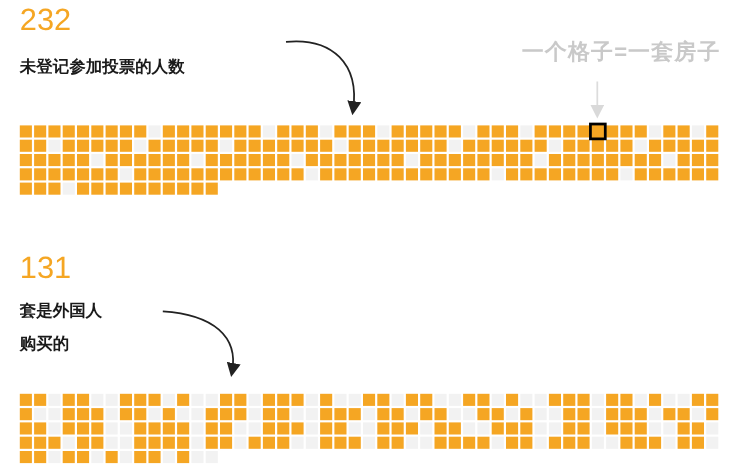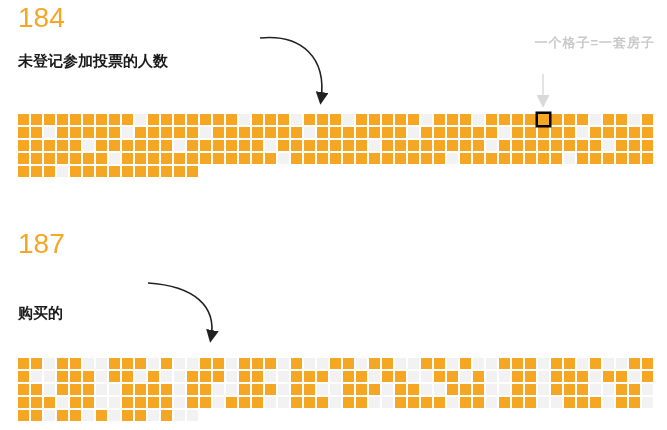--- a/index.html
+++ b/index.html
@@ -33,21 +33,21 @@
   .mid-label   { top: 197px; }
   .stat2-label1 { top: 274px; }
   .stat2-label2 { top: 304px; }
   .legend {
     position: absolute;
     right: 12px;
     top: 34px;
     text-align: right;
   }
   .legend-zh {
-    font-size: 13px;
+    font-size: 20px;
     font-weight: 700;
     color: #c9c9c9;
     letter-spacing: 1px;
   }
   .legend-en {
     font-size: 11px;
     color: #d5d5d5;
     margin-top: 3px;
   }
   .waffle {
@@ -72,21 +72,21 @@
     left: 0; top: 0;
     width: 667px; height: 430px;
     pointer-events: none;
   }
 </style>
 </head>
 <body>
 
 <div class="canvas">
 
-  <div class="stat-value stat1-value">184</div>
+  <div class="stat-value stat1-value">232</div>
   <div class="zh-label stat1-label">未登记参加投票的人数</div>
 
   <div class="legend">
     <div class="legend-zh">一个格子=一套房子</div>
   </div>
 
   <svg class="arrows" viewBox="0 0 667 430">
     <defs>
       <marker id="ah-black" markerWidth="8" markerHeight="8" refX="5" refY="4" orient="auto">
         <path d="M0,0 L8,4 L0,8 z" fill="#222222"></path>
@@ -307,21 +307,22 @@
       <div class="cell" style="left: 91px; top: 52px; background: rgb(245, 166, 35);"></div>
       <div class="cell" style="left: 104px; top: 52px; background: rgb(245, 166, 35);"></div>
       <div class="cell" style="left: 117px; top: 52px; background: rgb(245, 166, 35);"></div>
       <div class="cell" style="left: 130px; top: 52px; background: rgb(245, 166, 35);"></div>
       <div class="cell" style="left: 143px; top: 52px; background: rgb(245, 166, 35);"></div>
       <div class="cell" style="left: 156px; top: 52px; background: rgb(245, 166, 35);"></div>
       <div class="cell" style="left: 169px; top: 52px; background: rgb(245, 166, 35);"></div>
     </div>
 
 
-  <div class="stat-value stat2-value">187</div>
+  <div class="stat-value stat2-value">131</div>
+  <div class="zh-label stat2-label1">套是外国人</div>
   <div class="zh-label stat2-label2">购买的</div>
 
   <div class="waffle waffle2" id="waffle2">
       <div class="cell" style="left: 0px; top: 0px; background: rgb(245, 166, 35);"></div>
       <div class="cell" style="left: 13px; top: 0px; background: rgb(245, 166, 35);"></div>
       <div class="cell" style="left: 26px; top: 0px; background: rgb(242, 242, 242);"></div>
       <div class="cell" style="left: 39px; top: 0px; background: rgb(245, 166, 35);"></div>
       <div class="cell" style="left: 52px; top: 0px; background: rgb(245, 166, 35);"></div>
       <div class="cell" style="left: 65px; top: 0px; background: rgb(242, 242, 242);"></div>
       <div class="cell" style="left: 78px; top: 0px; background: rgb(242, 242, 242);"></div>

